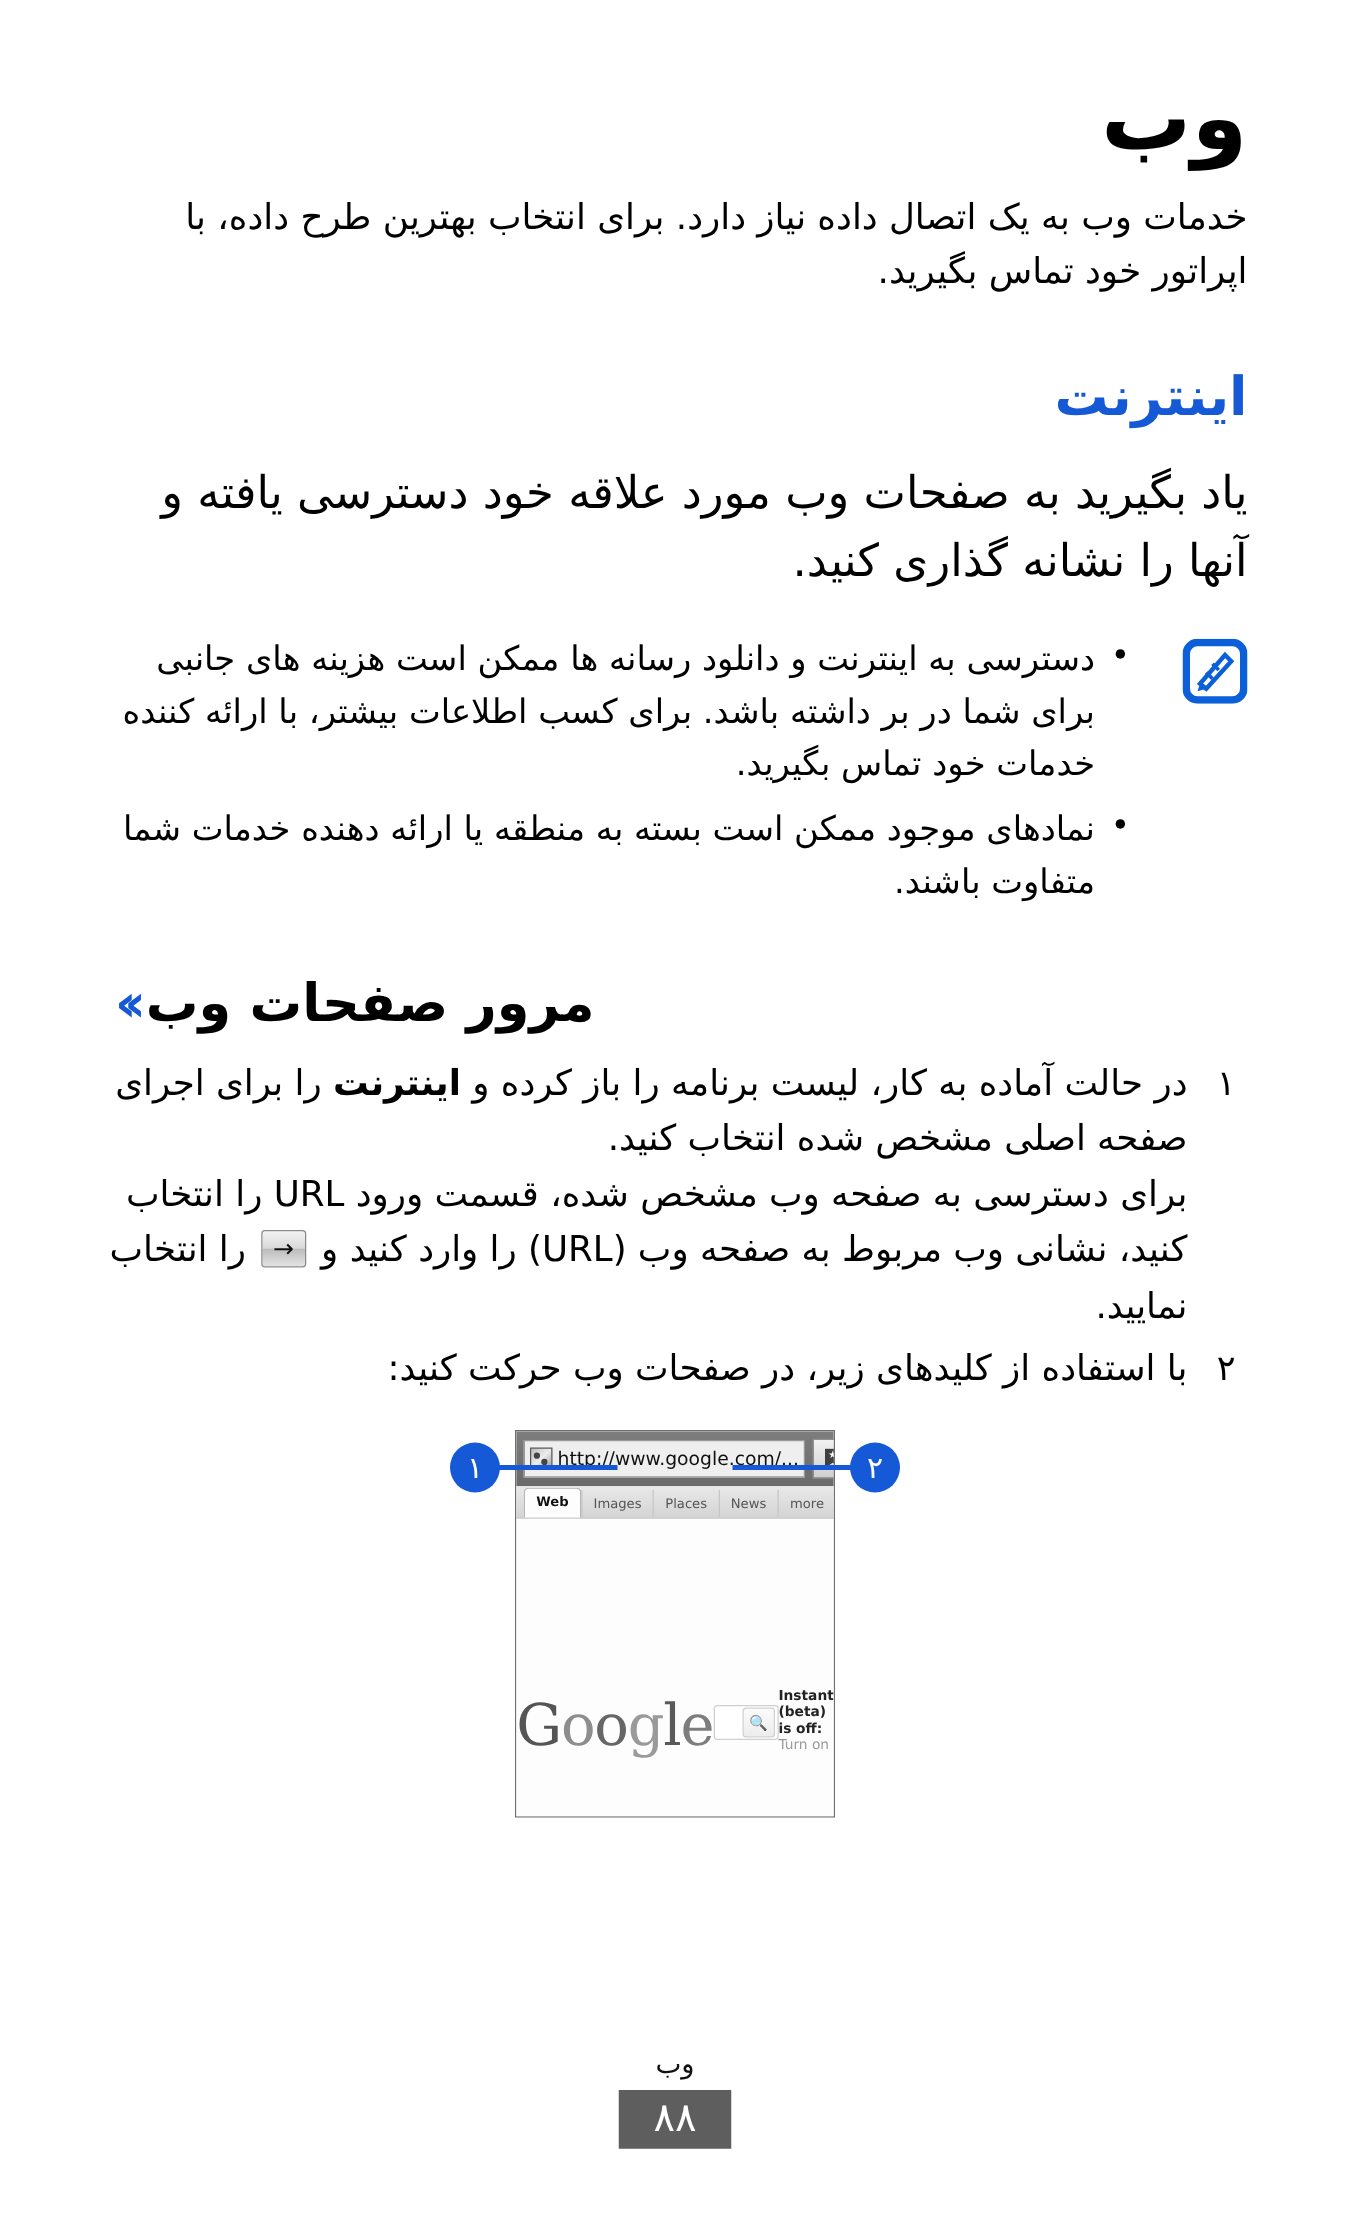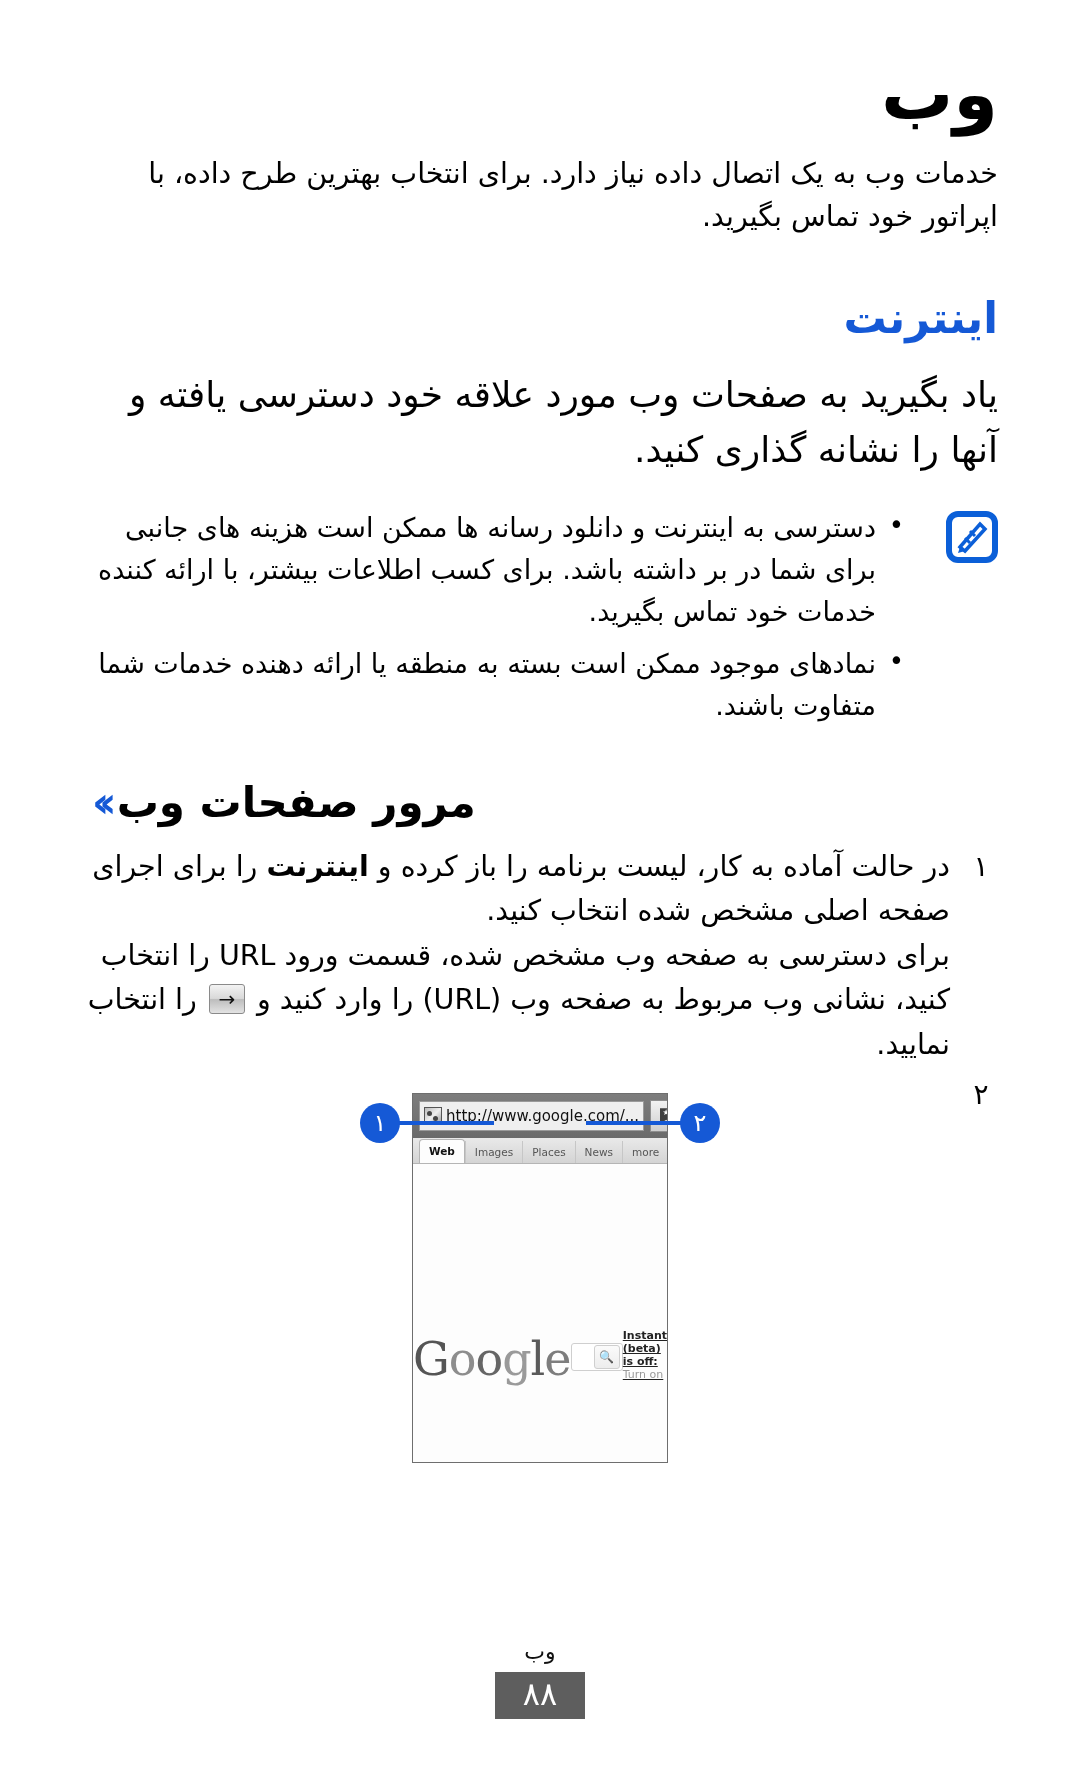--- a/index.html
+++ b/index.html
@@ -167,21 +167,21 @@
     width: 100%;
     height: 430px;
     margin-top: 18px;
   }
   .phone {
     position: absolute;
     left: 50%;
     transform: translateX(-50%);
     top: 8px;
     width: 256px;
-    height: 370px;
+    height: 310px;
     background: #fdfdfd;
     border: 1px solid #6e6e6e;
     box-sizing: border-box;
     direction: ltr;
     overflow: hidden;
   }
   .browser-bar {
     height: 44px;
     background: linear-gradient(180deg,#7d7d7d,#6a6a6a);
     display: flex;
@@ -312,21 +312,20 @@
     border-radius: 3px;
     background: linear-gradient(180deg,#fbfbfb,#ededed);
     display:flex;align-items:center;justify-content:center;
     font-size: 12px;
     color: #4a4a4a;
   }
   .g-instant {
     margin-top: 14px;
     font-size: 11px;
     color: #222;
-    text-decoration: underline;
   }
   .g-instant b { font-weight: bold; }
   .g-instant i { font-style: normal; color: #9a9a9a; }
 
   
   .callout {
     position: absolute;
     width: 40px; height: 40px;
     border-radius: 50%;
     background: #1559d6;
@@ -409,20 +408,21 @@
       <span class="step-num">۱</span>
       <span>در حالت آماده به کار، لیست برنامه را باز کرده و </span><span class="strong-inline">اینترنت</span><span> را برای اجرای صفحه اصلی مشخص شده انتخاب کنید.</span>
       <div>
         <span>برای دسترسی به صفحه وب مشخص شده، قسمت ورود URL را انتخاب کنید، نشانی وب مربوط به صفحه وب (URL) را وارد کنید و</span>
         <span class="inline-key"></span>
         <span>را انتخاب نمایید.</span>
       </div>
     </li>
     <li>
       <span class="step-num">۲</span>
+      <span>با استفاده از کلیدهای زیر، در صفحات وب حرکت کنید:</span>
     </li>
   </ol>
 
   <div class="figure-wrap">
 
     <div class="callout" id="callout-1">۱</div>
     <div class="callout-line" id="line-1"></div>
     <div class="callout" id="callout-2">۲</div>
     <div class="callout-line" id="line-2"></div>
 

